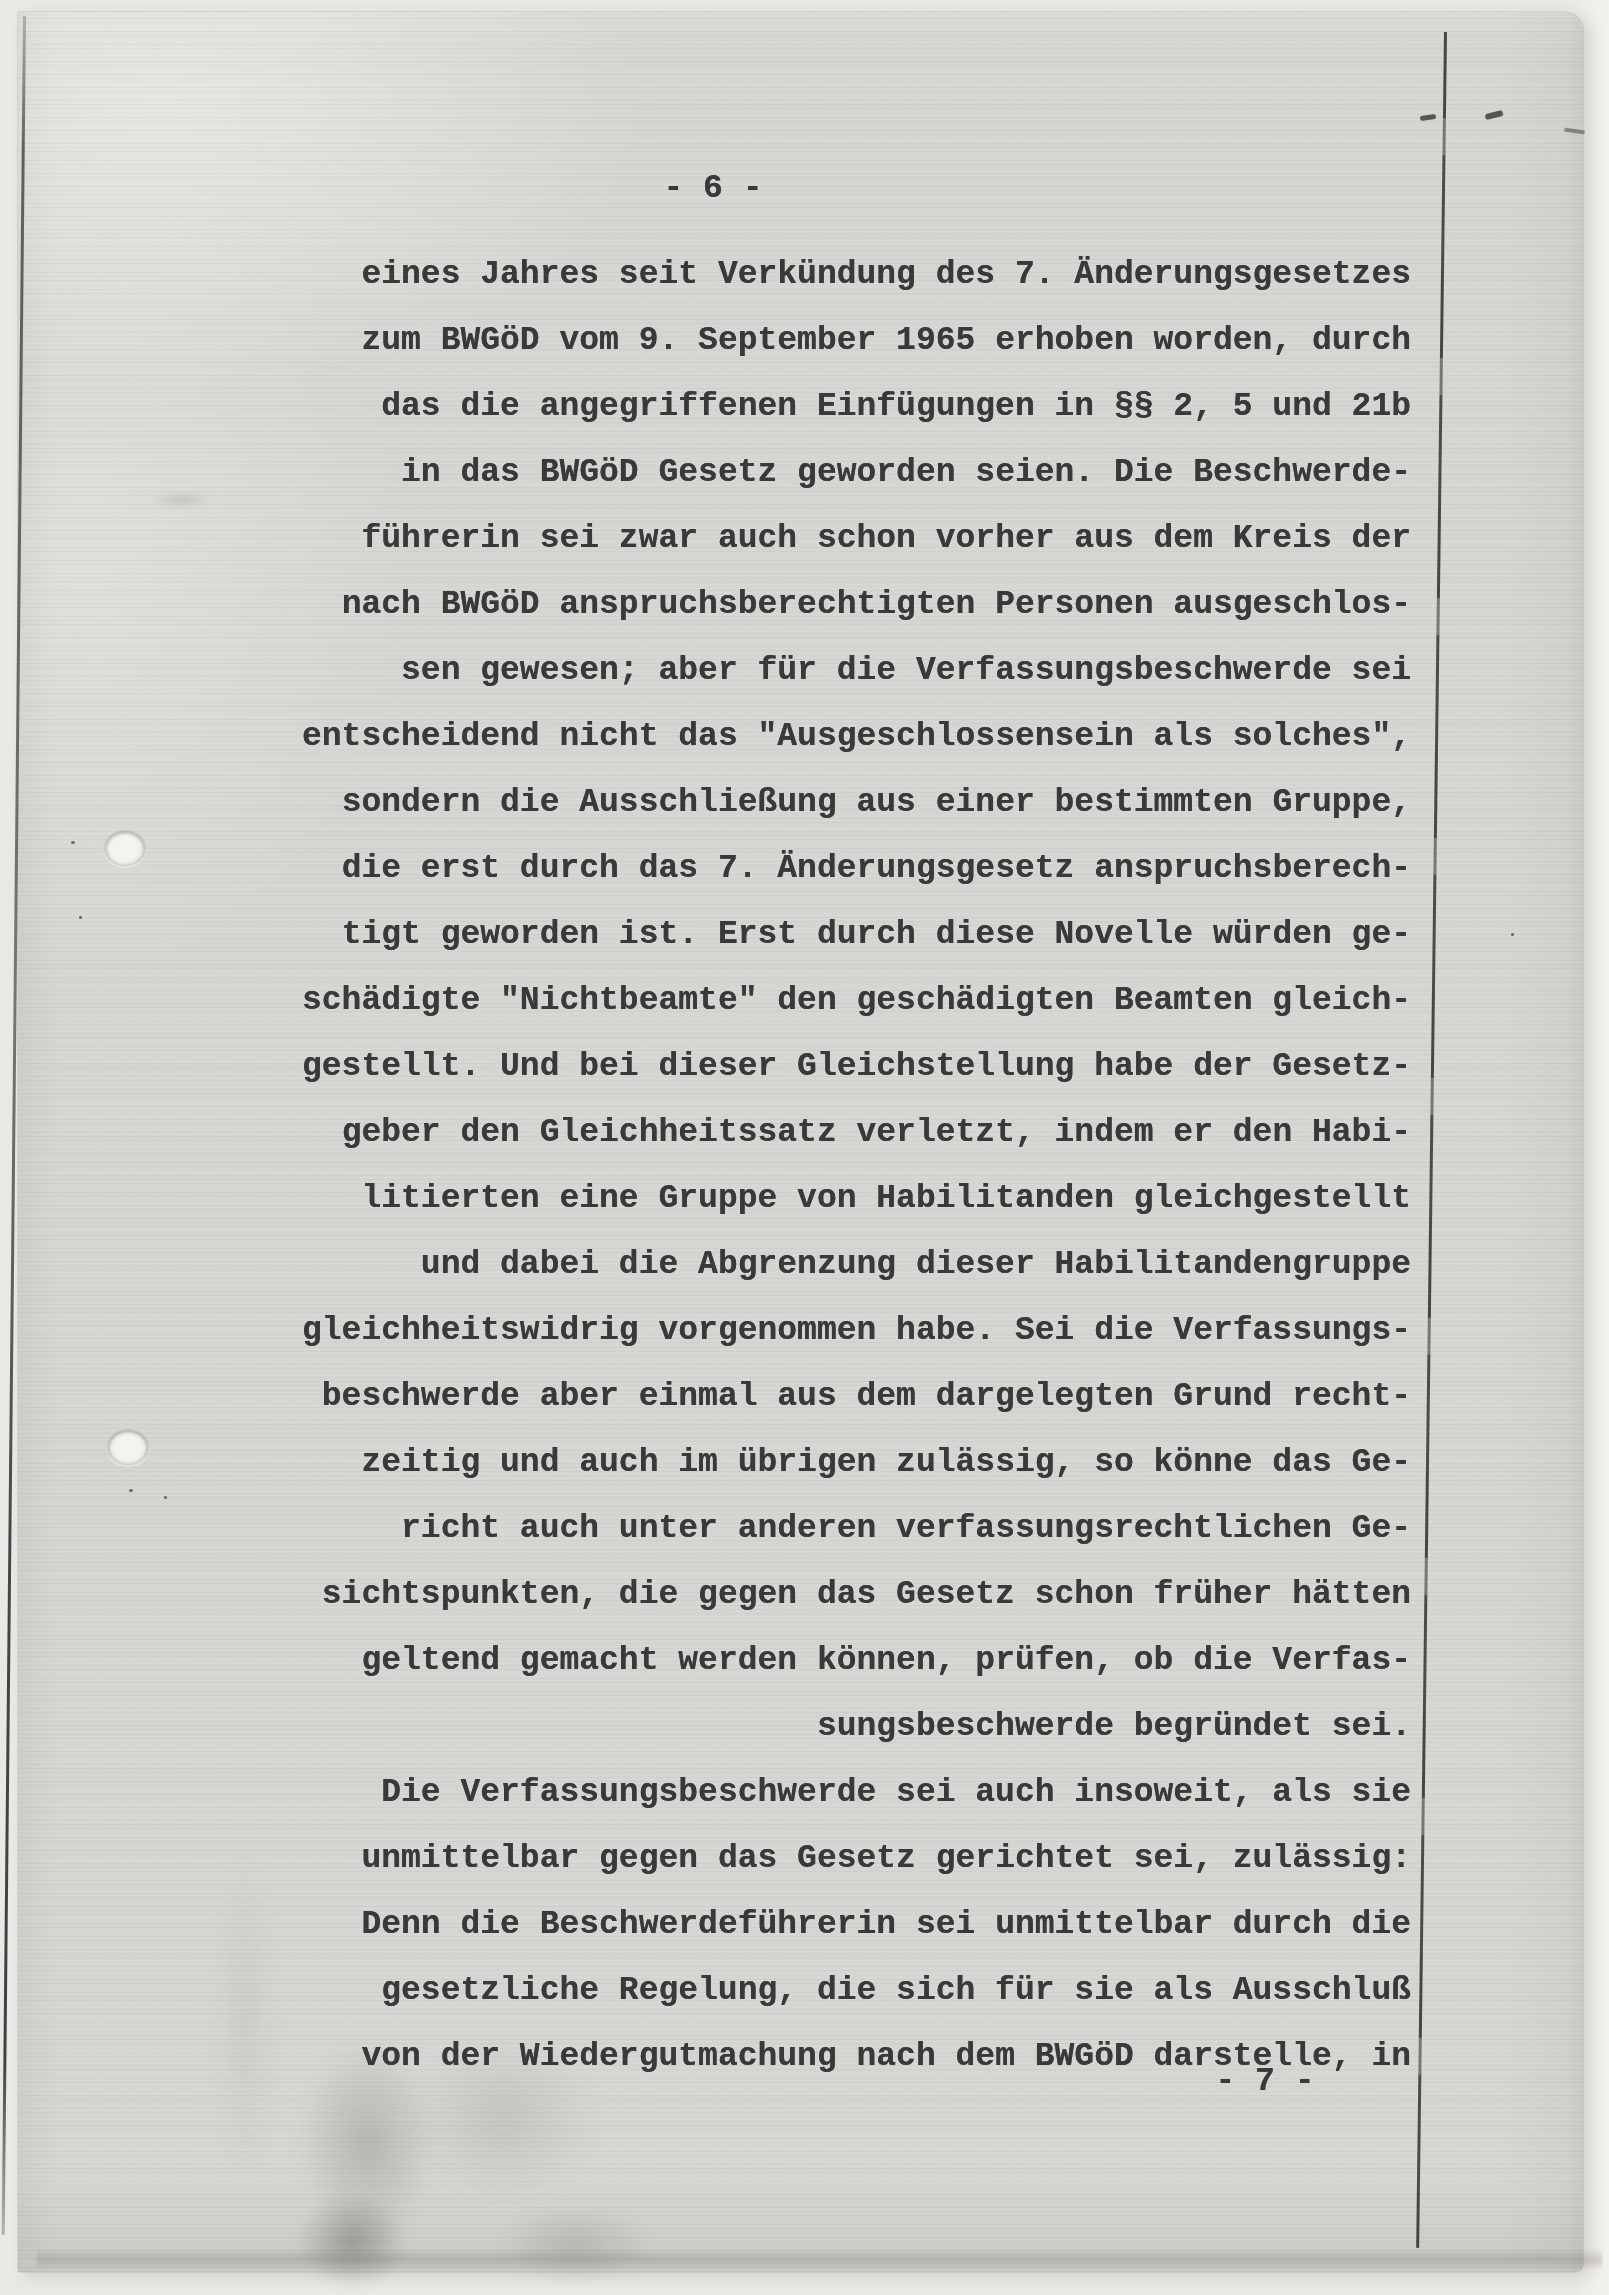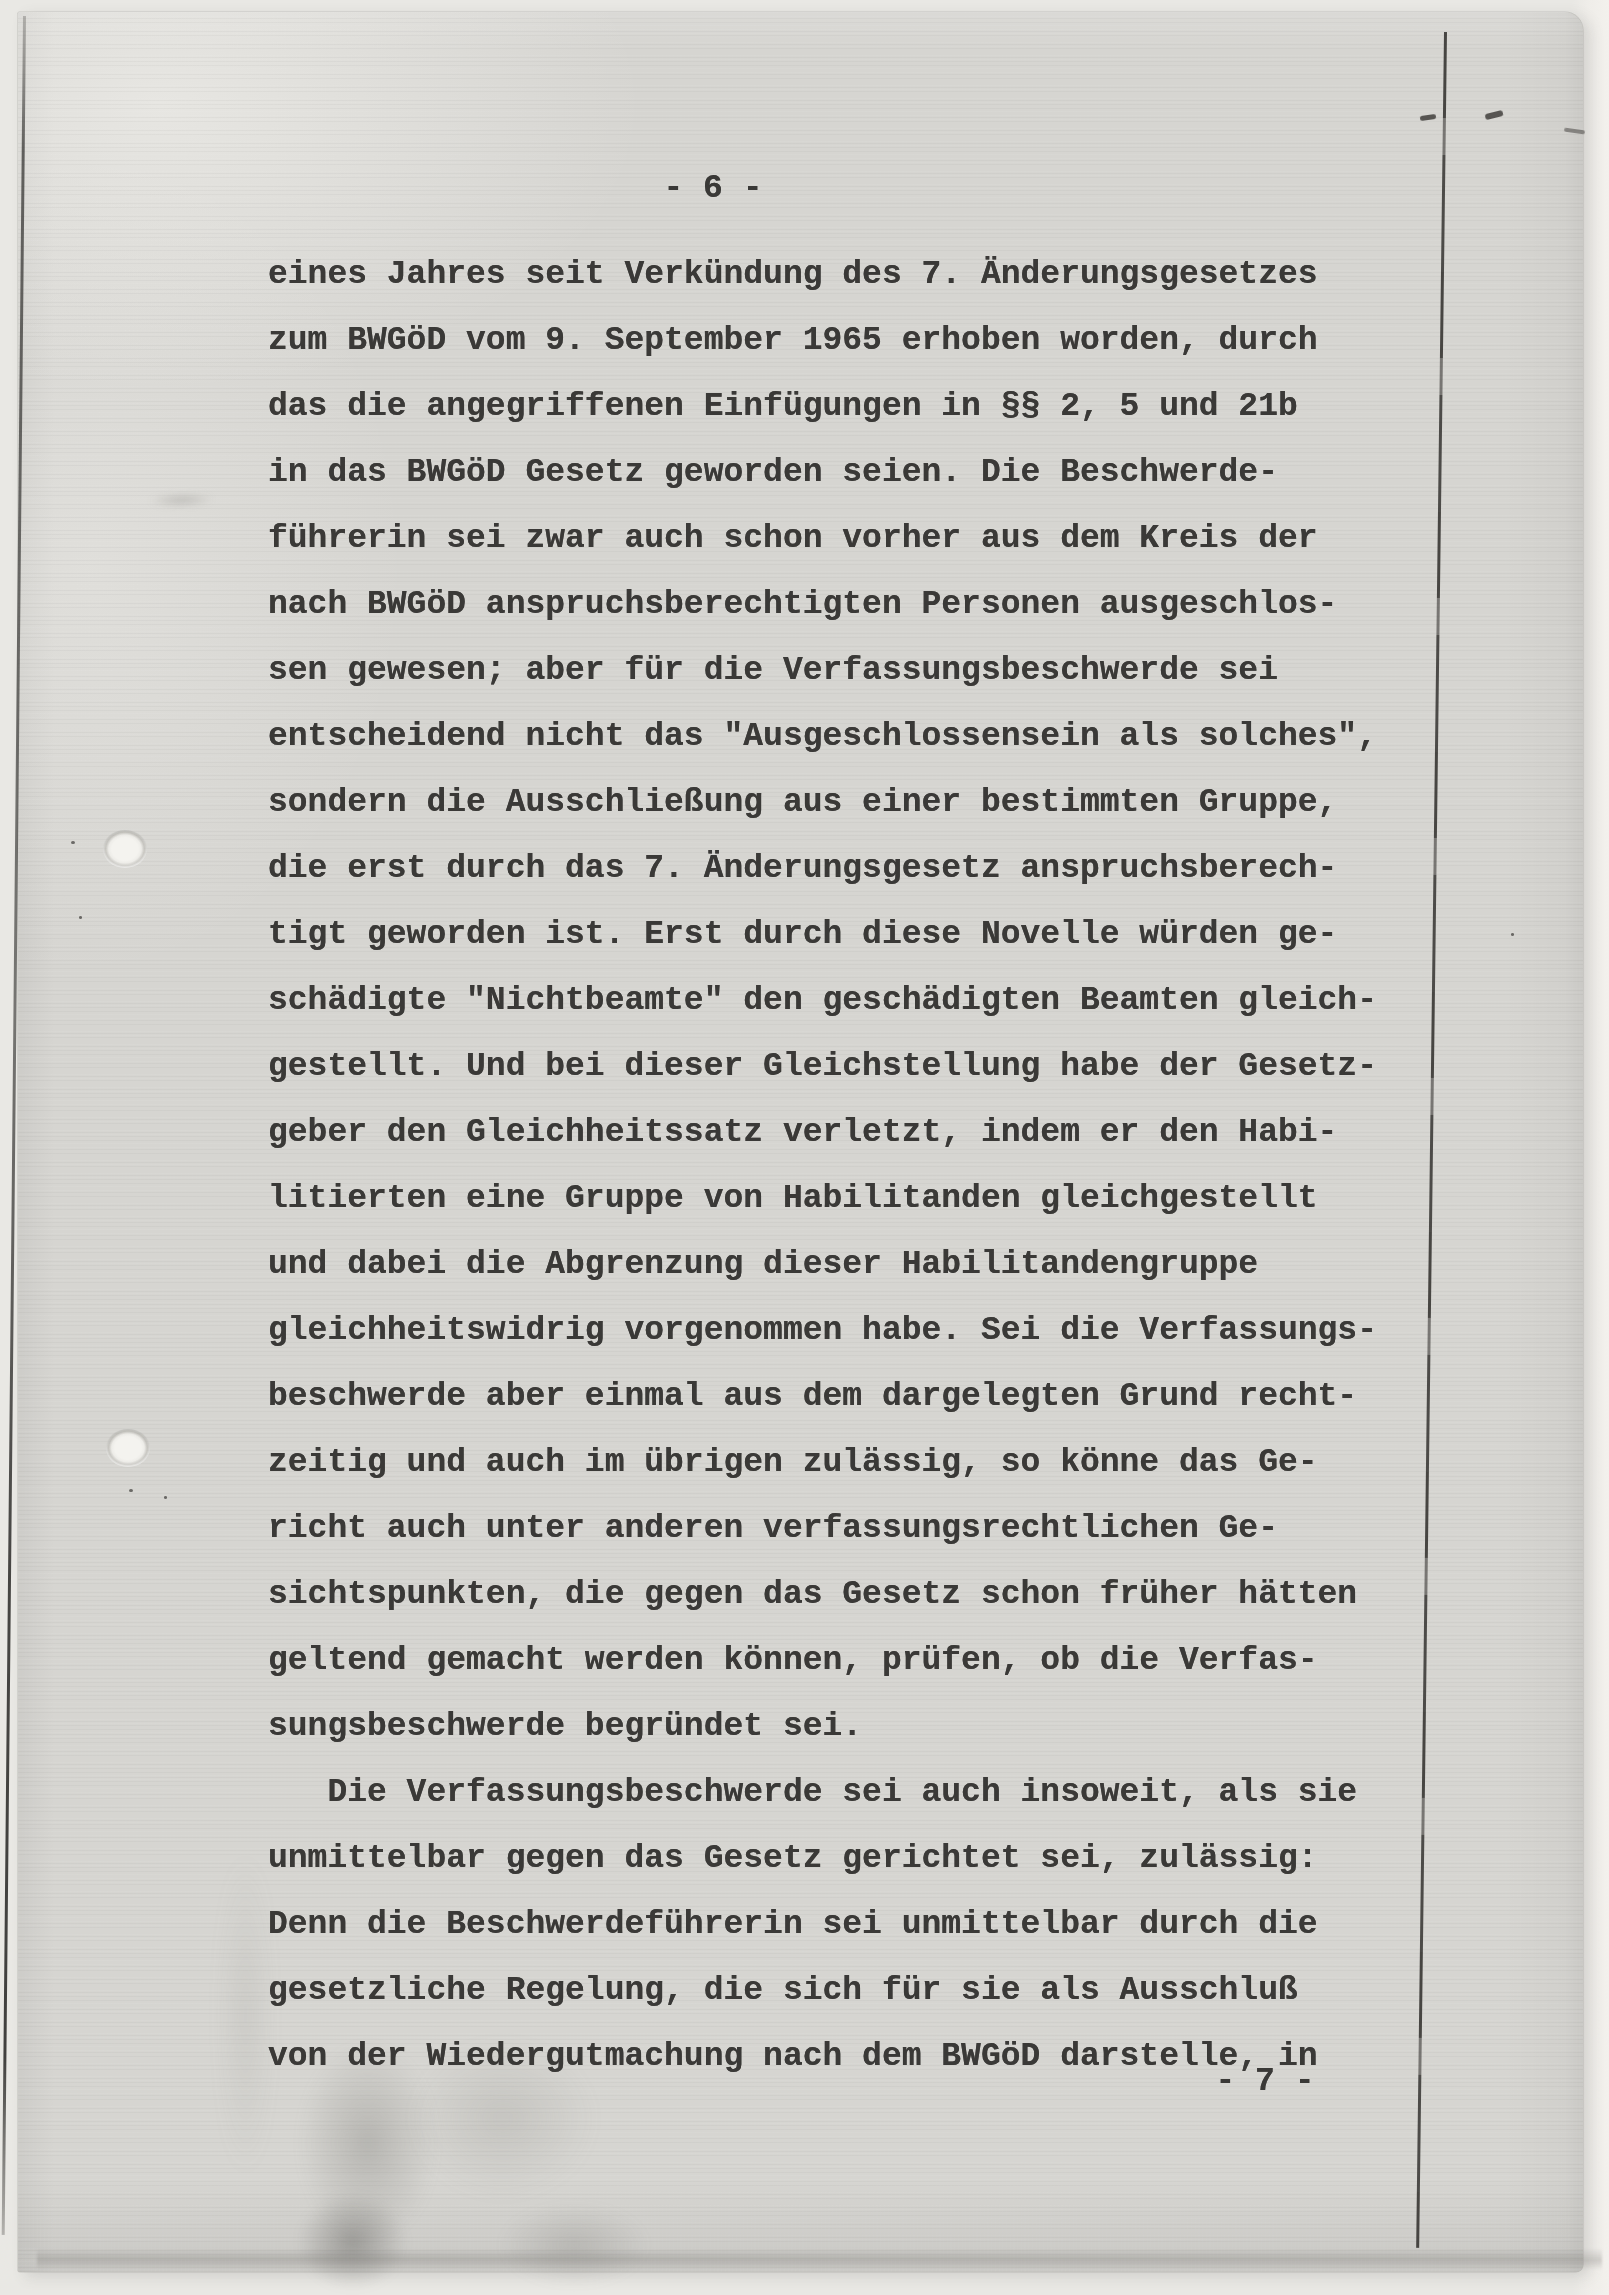--- a/index.html
+++ b/index.html
@@ -36,21 +36,21 @@
   
   .typewriter{
     position:absolute;z-index:3;
     font-family:"Liberation Mono","DejaVu Sans Mono",monospace;
     font-size:33px;line-height:66px;font-weight:700;
     color:var(--ink);white-space:pre;letter-spacing:0;
     text-shadow:0 0 0.6px rgba(47,46,44,.8);
     opacity:.93;
   }
   .header{left:713px;top:156px;transform:translateX(-50%);}
-  .body-text{left:268px;top:242px;width:1143px;}
+  .body-text{left:268px;top:242px;width:1143px;text-align:right;}
   .footer{left:1265px;top:2049px;transform:translateX(-50%);}
   
   .fold-line{
     position:absolute;left:23px;top:16px;width:3.1px;height:2219px;z-index:4;
     background:linear-gradient(180deg,
       rgba(70,68,64,.30) 0, rgba(48,47,45,.72) 6%,
       rgba(48,47,45,.62) 45%, rgba(42,41,39,.85) 70%,
       rgba(42,41,39,.88) 92%, rgba(80,78,74,.35) 100%);
     transform:rotate(.55deg);transform-origin:top left;filter:blur(0.2px);
   }

